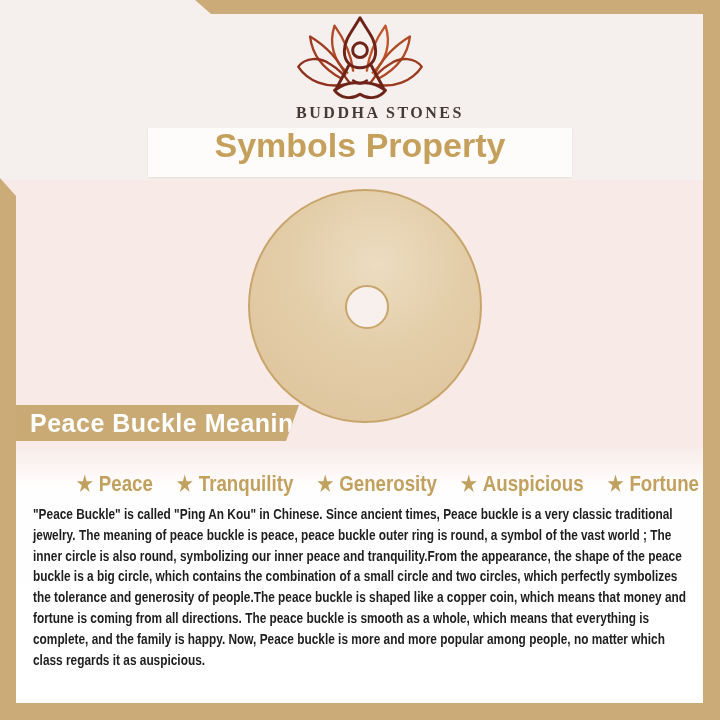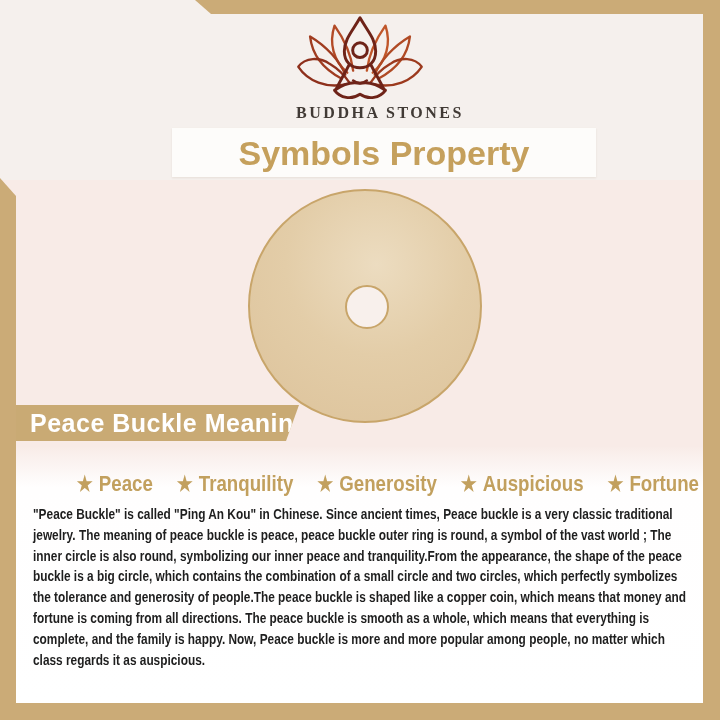--- a/index.html
+++ b/index.html
@@ -22,21 +22,21 @@
   
   .logo{position:absolute;left:294px;top:10px;width:132px;height:94px;}
   .brand-name{
     position:absolute;left:0;top:104px;width:720px;text-align:center;
     font-family:"Liberation Serif",serif;font-size:16px;font-weight:600;
     letter-spacing:2.5px;color:#413a35;margin-left:20px;
   }
   .title-band{
     position:absolute;left:148px;top:128px;width:424px;height:49px;
     background:#fdfcfa;box-shadow:0 1px 2px rgba(190,170,150,.25);
-    display:flex;align-items:center;justify-content:center;margin-left:24px;
+    display:flex;justify-content:center;
   }
   .page-title{
     font-size:34px;font-weight:700;color:#c5a05c;letter-spacing:0;
     margin:0;line-height:1;
   }
 
   
   .disc{
     position:absolute;left:248px;top:189px;width:230px;height:230px;
     border-radius:50%;border:2px solid #c8a56a;

